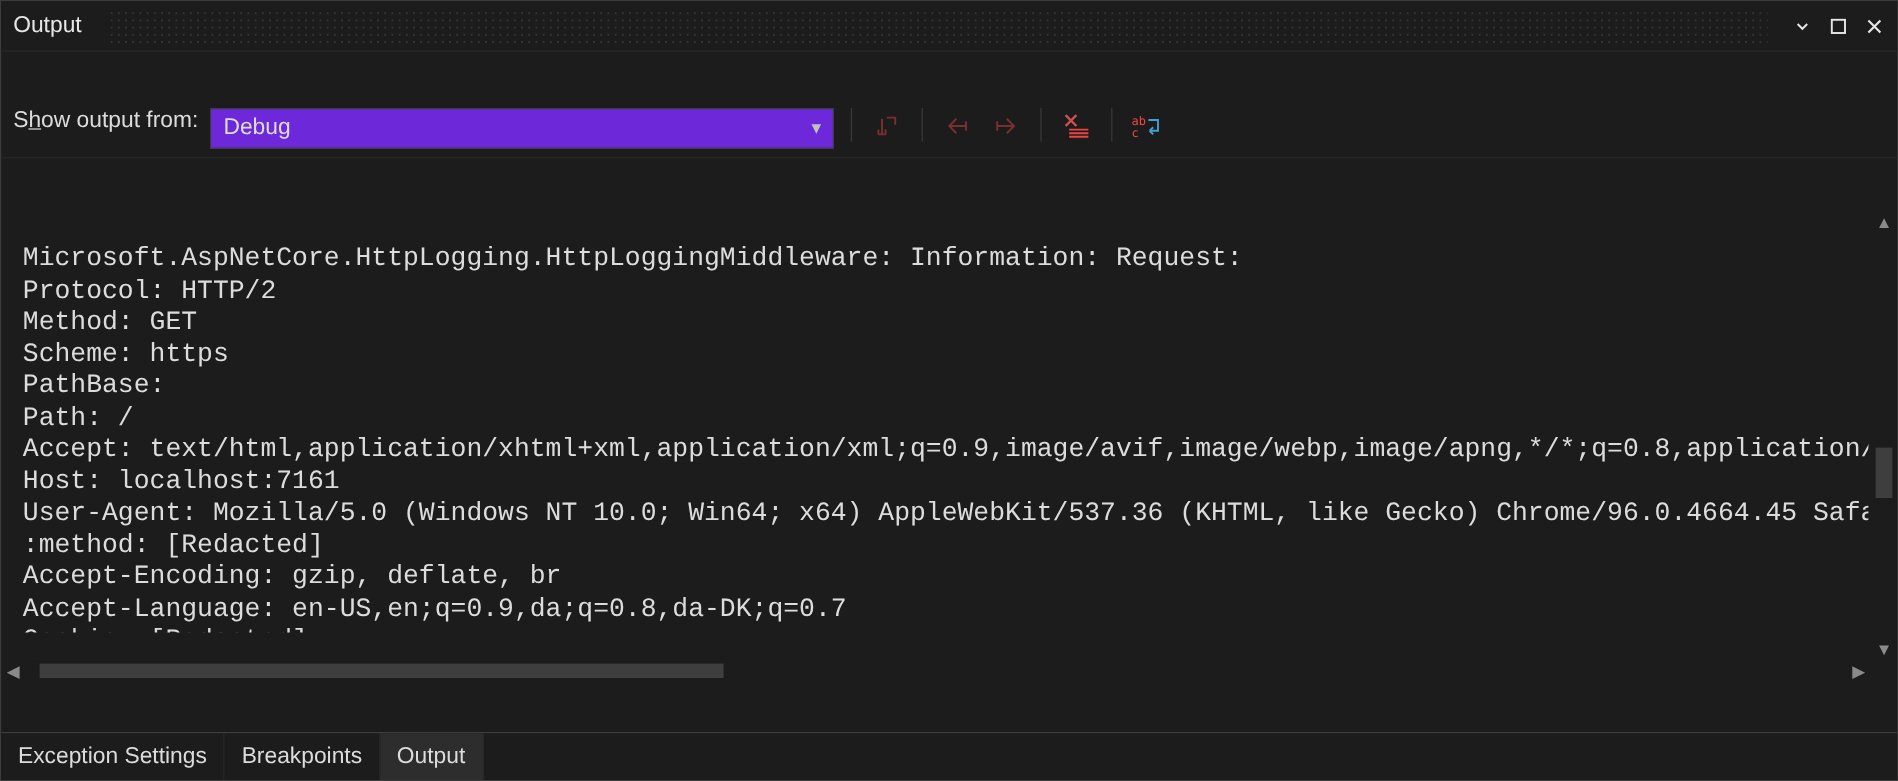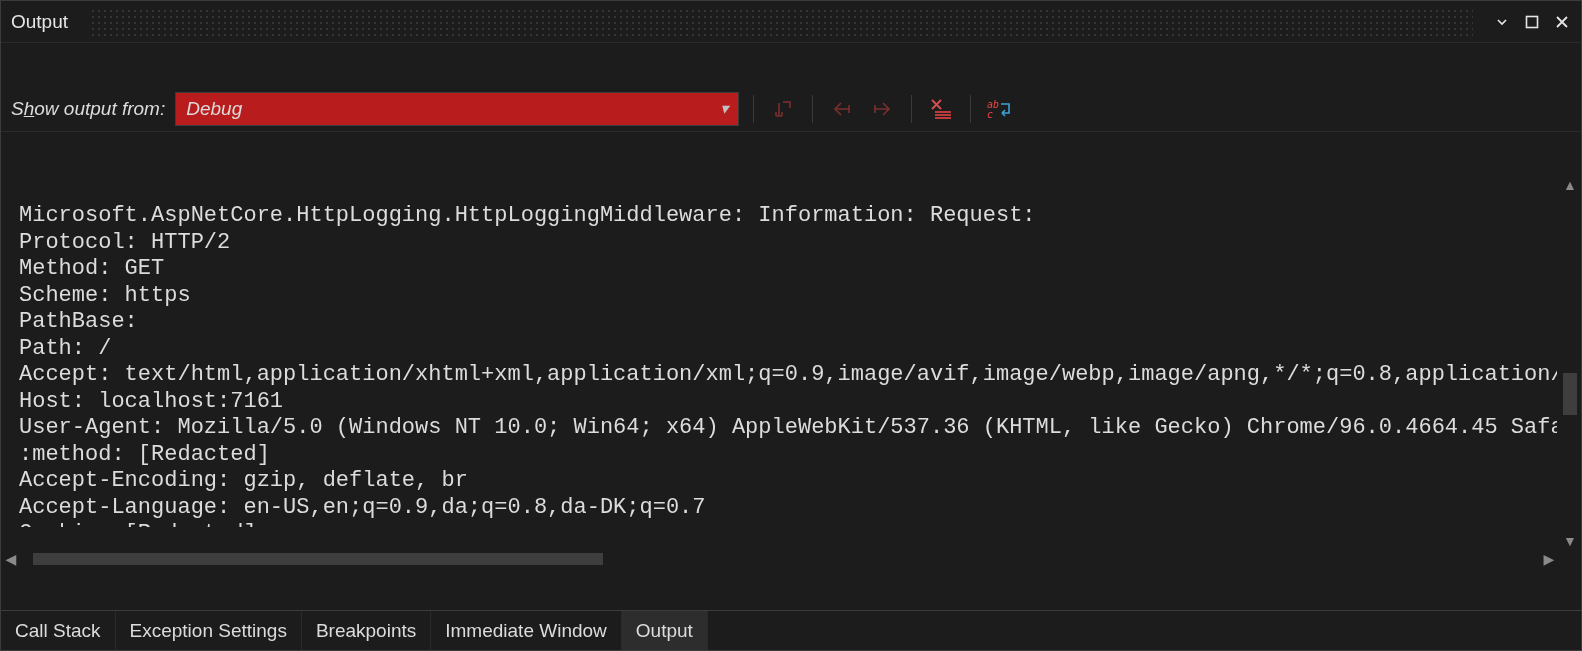--- a/index.html
+++ b/index.html
@@ -49,33 +49,32 @@
   .titlebar .icon {
     width: 22px; height: 22px;
     display: inline-flex; align-items: center; justify-content: center;
     color: #e6e6e6;
   }
   .titlebar svg { display:block; }
 
   
   .toolbar {
     height: 46px;
-    display: flex; align-items: center;
+    display: flex; align-items: flex-start;
     padding: 4px 10px;
     gap: 10px;
     border-bottom: 1px solid #2a2a2a;
-    font-style: italic;
   }
   .toolbar .label { color: #dcdcdc; }
   .toolbar .label .ul { text-decoration: underline; }
   .select {
     display: flex; align-items: center; justify-content: space-between;
-    width: 564px; height: 34px;
+    width: 520px; height: 34px;
     padding: 0 10px;
-    background: #b91c1c;
+    background: #6d28d9;
     border: 1px solid #3c3c3c;
     color: #dcdcdc;
   }
   .select .chev { font-size: 16px; color: #c0c0c0; }
   .vdiv {
     width: 1px; height: 28px; background: #3a3a3a; margin: 0 4px;
   }
   .tbtn {
     width: 30px; height: 30px;
     display: inline-flex; align-items: center; justify-content: center;
@@ -247,20 +246,18 @@
     <div class="hscroll">
       <div class="arrow-l">◀</div>
       <div class="track">
         <div class="thumb"></div>
       </div>
       <div class="arrow-r">▶</div>
     </div>
   </div>
 
   <div class="tabs" id="tabs">
-      <div class="tab">Call Stack</div>
       <div class="tab">Exception Settings</div>
       <div class="tab">Breakpoints</div>
-      <div class="tab">Immediate Window</div>
       <div class="tab active">Output</div>
     </div>
 
 </div>
 
 </body></html>

